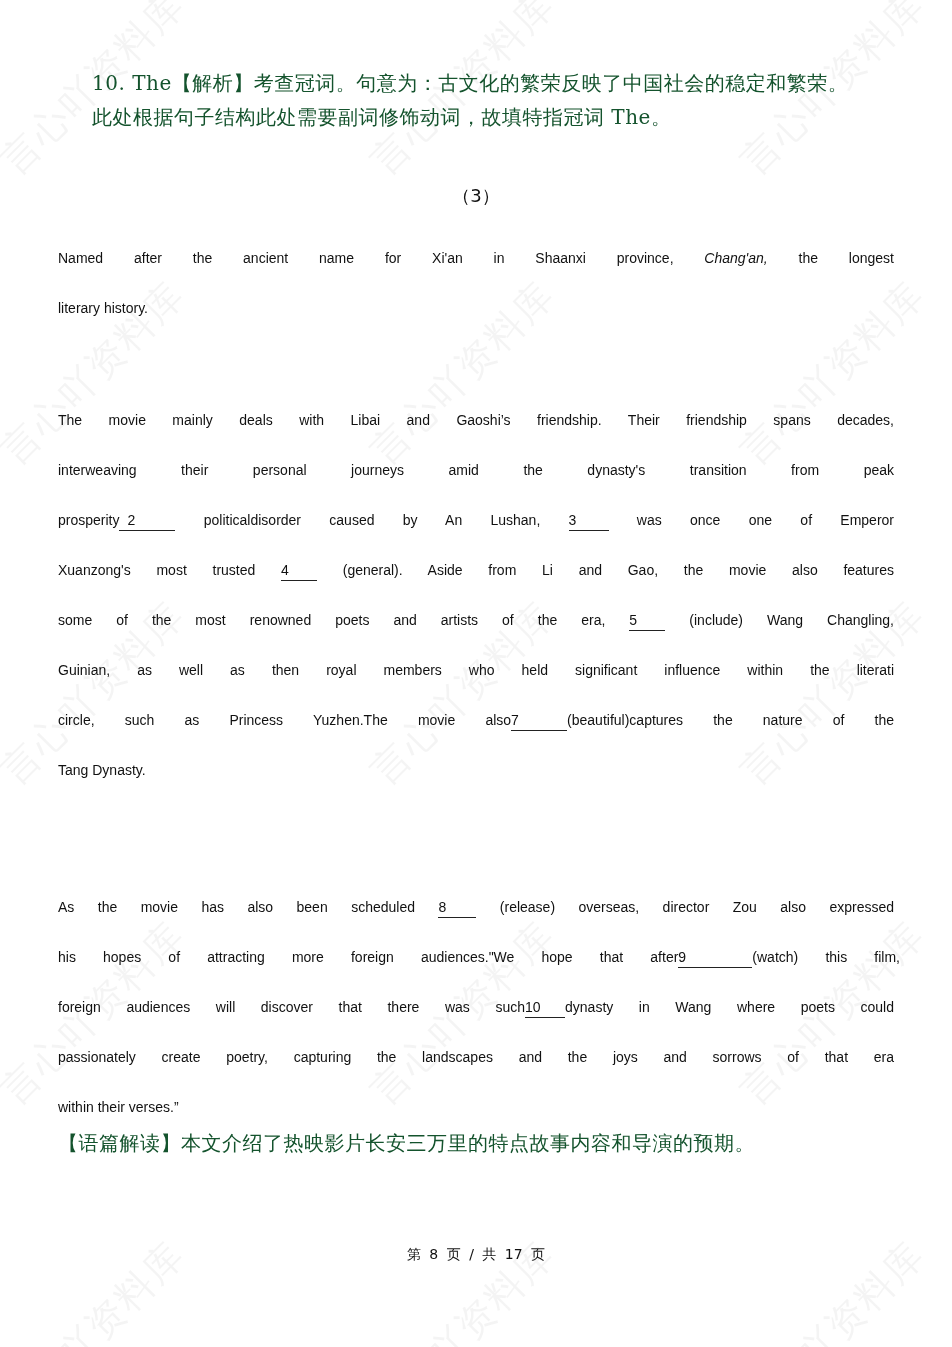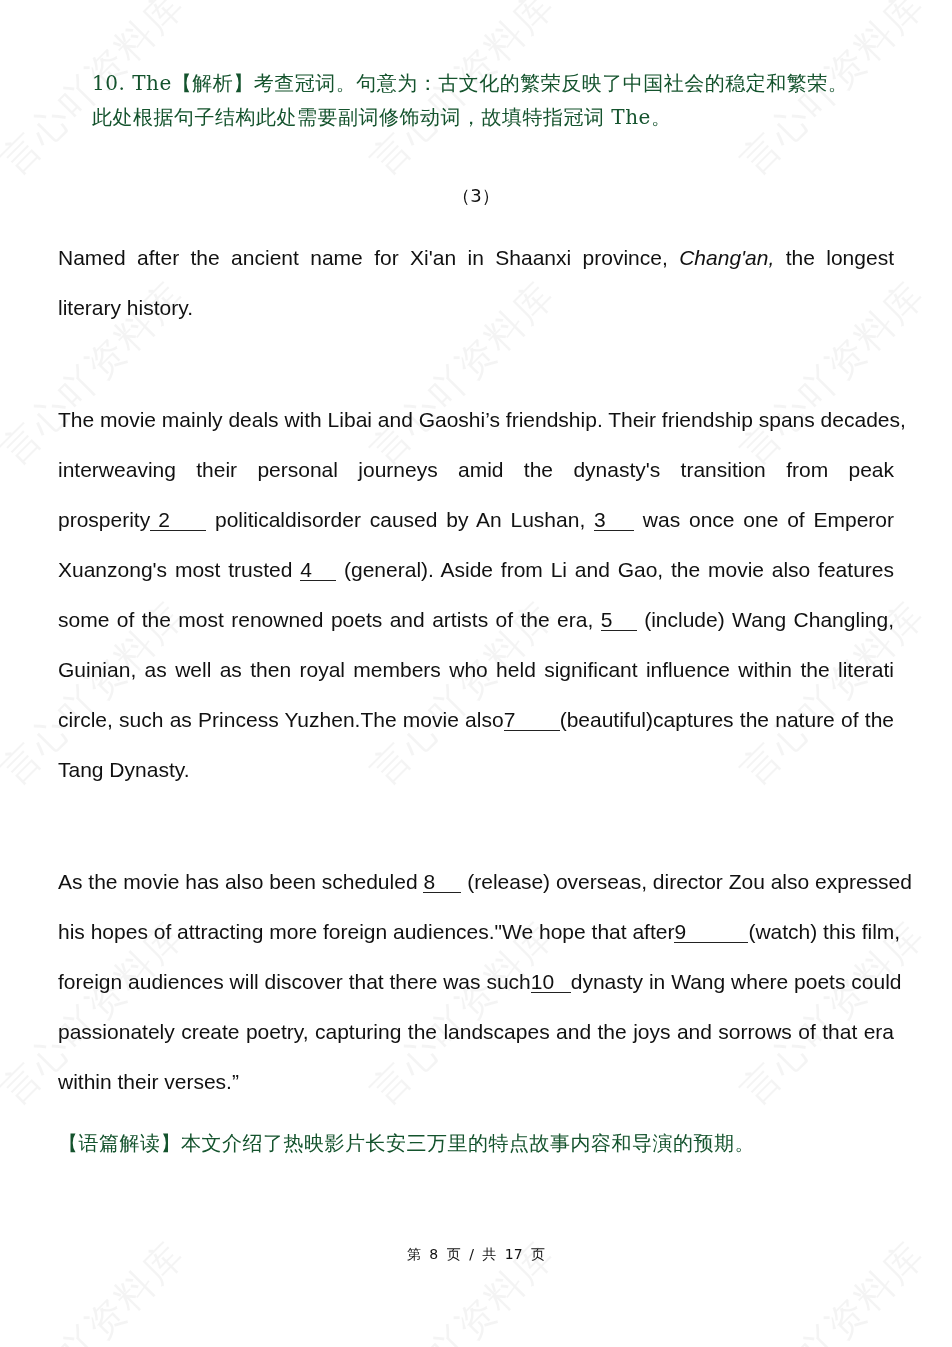--- a/index.html
+++ b/index.html
@@ -50,21 +50,21 @@
       text-align: center;
       font-family: "DejaVu Sans", sans-serif;
       font-size: 18px;
       color: #111;
     }
     .para {
       position: absolute;
       left: 58px;
       width: 836px;
       font-family: "Liberation Sans", sans-serif;
-      font-size: 21px;
+      font-size: 14px;
       line-height: 50px;
       text-align: justify;
       text-align-last: left;
       color: #111;
     }
     .para .ln {
       display: block;
       white-space: nowrap;
       text-align: justify;
       text-align-last: justify;
@@ -128,21 +128,21 @@
     <span class="ln">The movie mainly deals with Libai and Gaoshi’s friendship. Their friendship spans decades,</span>
     <span class="ln">interweaving their personal journeys amid the dynasty's transition from peak</span>
     <span class="ln"><span>prosperity</span><span class="blank" style="width:56px; text-align:left; padding-left:8px; box-sizing:border-box;">2</span><span> politicaldisorder caused by An Lushan, </span><span class="blank" style="width:40px;">3</span><span> was once one of Emperor</span></span>
     <span class="ln"><span>Xuanzong's most trusted </span><span class="blank" style="width:36px;">4</span><span> (general). Aside from Li and Gao, the movie also features</span></span>
     <span class="ln"><span>some of the most renowned poets and artists of the era, </span><span class="blank" style="width:36px;">5</span><span> (include) Wang Changling,</span></span>
     <span class="ln">Guinian, as well as then royal members who held significant influence within the literati</span>
     <span class="ln"><span>circle, such as Princess Yuzhen.The movie also</span><span class="blank" style="width:56px;">7</span><span>(beautiful)captures the nature of the</span></span>
     <span class="ln last">Tang Dynasty.</span>
   </div>
 
-  <div class="para" style="top:857px; width:842px;">
+  <div class="para" style="top:882px; width:842px;">
     <span class="ln" style="width:836px;"><span>As the movie has also been scheduled </span><span class="blank" style="width:38px;">8</span><span> (release) overseas, director Zou also expressed</span></span>
     <span class="ln"><span>his hopes of attracting more foreign audiences."We hope that after</span><span class="blank" style="width:74px;">9</span><span>(watch) this film,</span></span>
     <span class="ln" style="width:836px;"><span>foreign audiences will discover that there was such</span><span class="blank" style="width:40px;">10</span><span>dynasty in Wang where poets could</span></span>
     <span class="ln" style="width:836px;">passionately create poetry, capturing the landscapes and the joys and sorrows of that era</span>
     <span class="ln last">within their verses.”</span>
   </div>
 
   <div class="cn-line" style="left:58px; top:1130px;">【语篇解读】本文介绍了热映影片长安三万里的特点故事内容和导演的预期。</div>
 
   <div class="footer">第 8 页 / 共 17 页</div>

